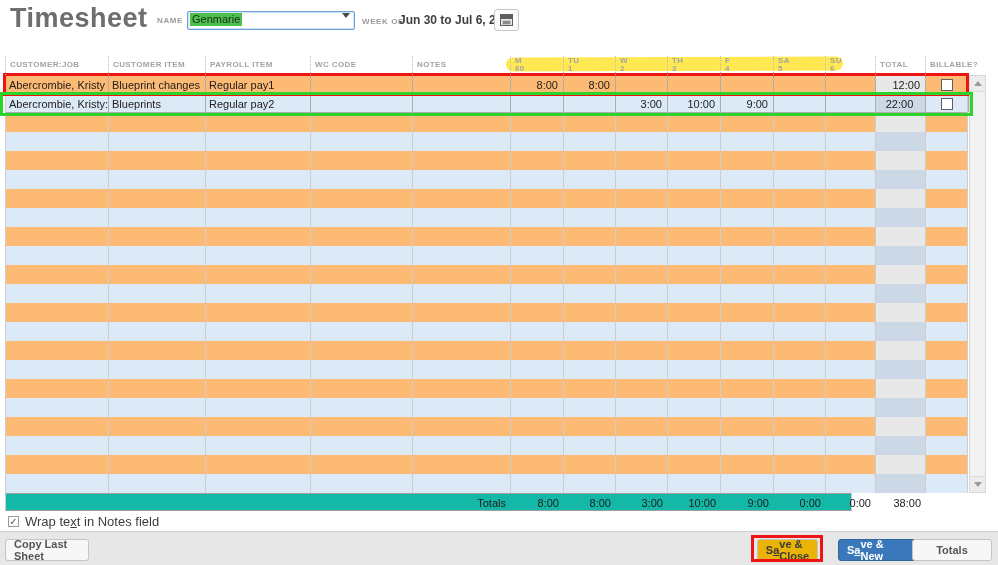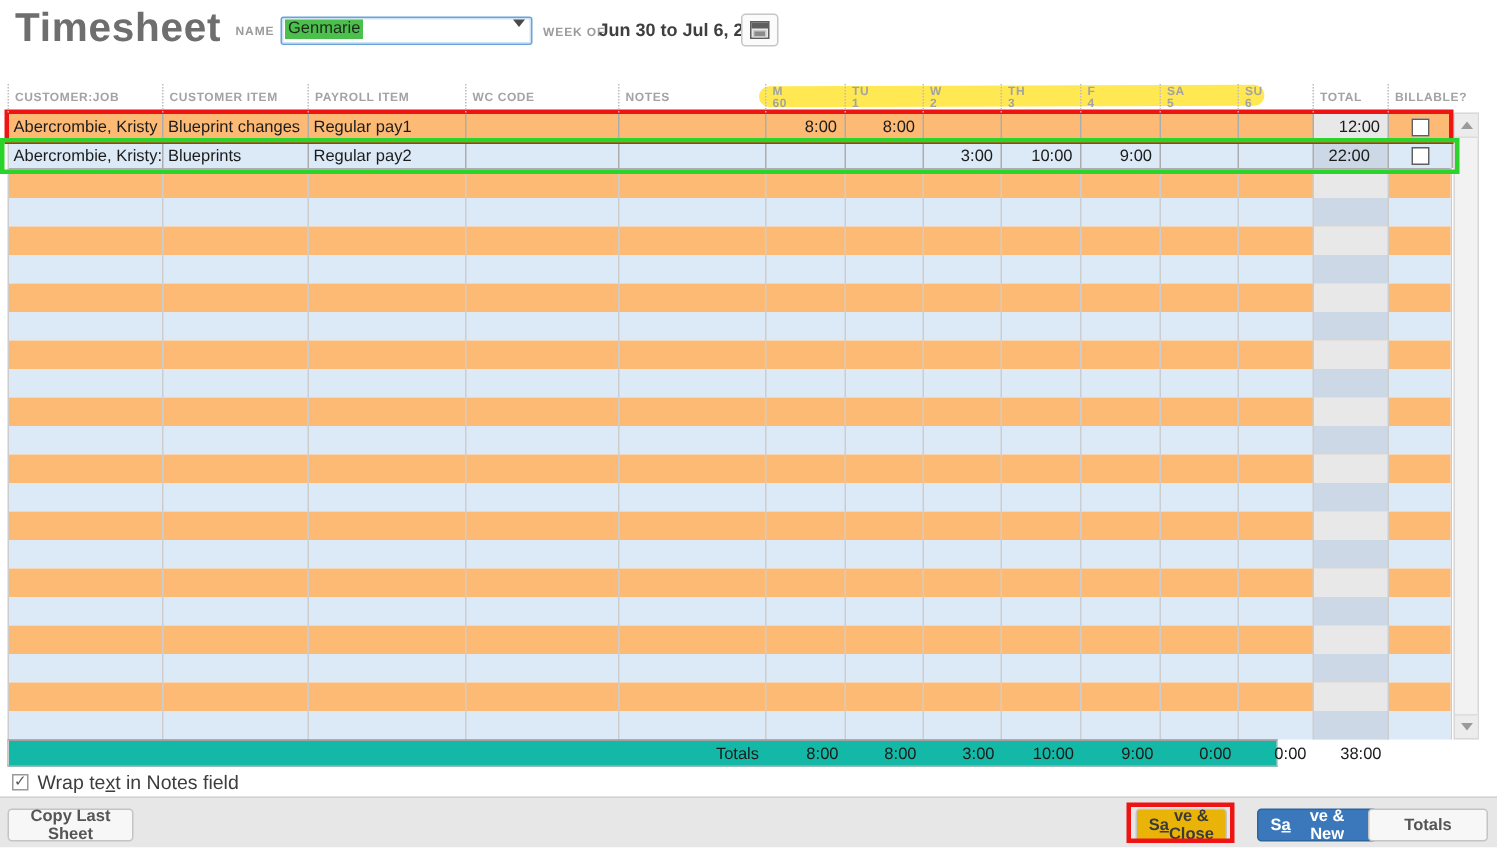--- a/index.html
+++ b/index.html
@@ -100,21 +100,21 @@
   
   .wrap-opt{left:8px;top:514px;display:flex;align-items:center;gap:6px;position:absolute;}
   .wrap-opt .cb{width:11px;height:11px;border-color:#9a9a9a;}
   .wrap-opt .lbl{font-size:13px;color:#3d3d3d;}
 
   
   .footer{left:0;top:531px;width:998px;height:34px;position:absolute;
     background:#e7e7e7;border-top:1px solid #d2d2d2;}
   .btn{position:absolute;top:7px;height:22px;border-radius:3px;font-size:11px;font-weight:bold;
     display:flex;align-items:center;justify-content:center;cursor:pointer;
-    background:#f7f7f7;border:1px solid #c4c4c4;color:#555;padding:0 8px;text-align:center;}
+    background:#f7f7f7;border:1px solid #c4c4c4;color:#555;padding:0 8px;}
   .btn u{text-decoration:underline;}
   .btn-copy{left:5px;width:84px;}
   .btn-saveclose{left:757px;width:61px;color:#3a3a3a;background:#eab308;}
   .btn-savenew{left:838px;width:80px;background:var(--primary-blue);border-color:#2d659f;color:#fff;}
   .btn-revert{left:912px;width:80px;}
 
   
   .ann{position:absolute;pointer-events:none;}
   .ann-red-row{left:3px;top:73px;width:966px;height:23px;border:3px solid var(--annotation-red);}
   .ann-green-row{left:0px;top:92px;width:973px;height:24px;border:3px solid var(--annotation-green);}

